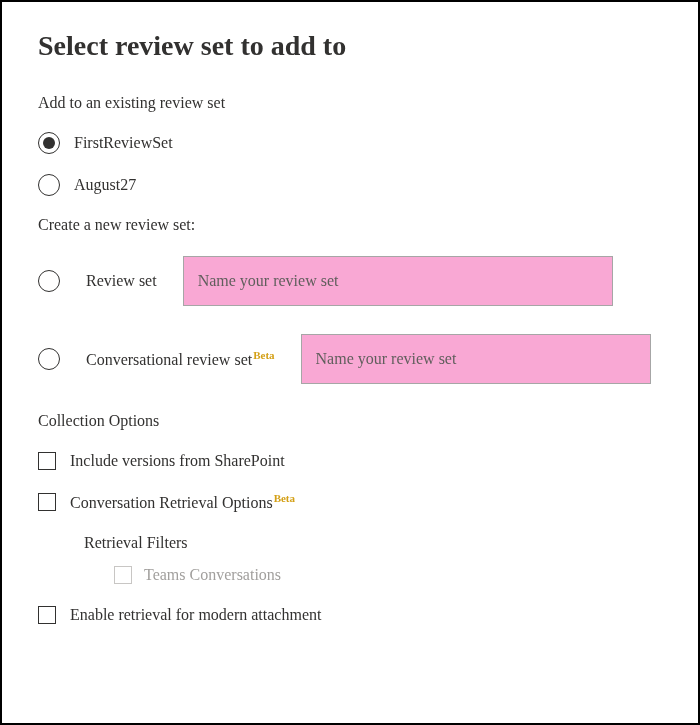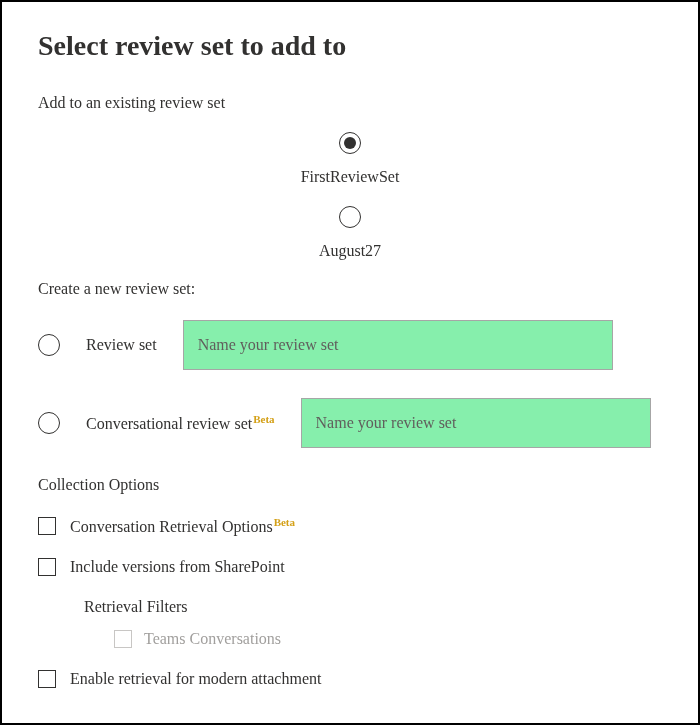--- a/index.html
+++ b/index.html
@@ -26,21 +26,20 @@
     .section-label {
       font-size: 16px;
       color: #323130;
       margin-bottom: 20px;
     }
     .radio-row {
       display: flex;
       align-items: center;
       margin-bottom: 20px;
       gap: 14px;
-      flex-direction: column;
     }
     .radio {
       width: 22px;
       height: 22px;
       border: 1.5px solid #323130;
       border-radius: 50%;
       display: flex;
       align-items: center;
       justify-content: center;
       flex-shrink: 0;
@@ -84,21 +83,21 @@
       margin-left: 1px;
     }
     .text-input {
       flex: 1;
       height: 50px;
       border: 1px solid #a6a6a6;
       padding: 0 14px;
       font-size: 16px;
       font-family: inherit;
       color: #323130;
-      background: #86efac;
+      background: #f9a8d4;
     }
     .text-input::placeholder {
       color: #605e5c;
     }
     .text-input.small {
       max-width: 430px;
     }
     .text-input.wide {
       max-width: 350px;
     }
@@ -184,28 +183,28 @@
     </span>
     <input type="text" class="text-input wide" placeholder="Name your review set" style="">
   </div>
 </div>
 
 <div class="options-section">
   <div class="options-title">Collection Options</div>
 
   <div class="checkbox-row">
     <span class="checkbox"></span>
+    <span class="checkbox-label">Include versions from SharePoint</span>
+  </div>
+
+  <div class="checkbox-row">
+    <span class="checkbox"></span>
     <span class="checkbox-label">
       <span>Conversation Retrieval Options</span><span class="badge">Beta</span>
     </span>
-  </div>
-
-  <div class="checkbox-row">
-    <span class="checkbox"></span>
-    <span class="checkbox-label">Include versions from SharePoint</span>
   </div>
 
   <div class="sub-section">
     <div class="sub-title">Retrieval Filters</div>
     <div class="sub-checkbox-row">
       <span class="checkbox disabled"></span>
       <span class="checkbox-label disabled">Teams Conversations</span>
     </div>
   </div>
 

